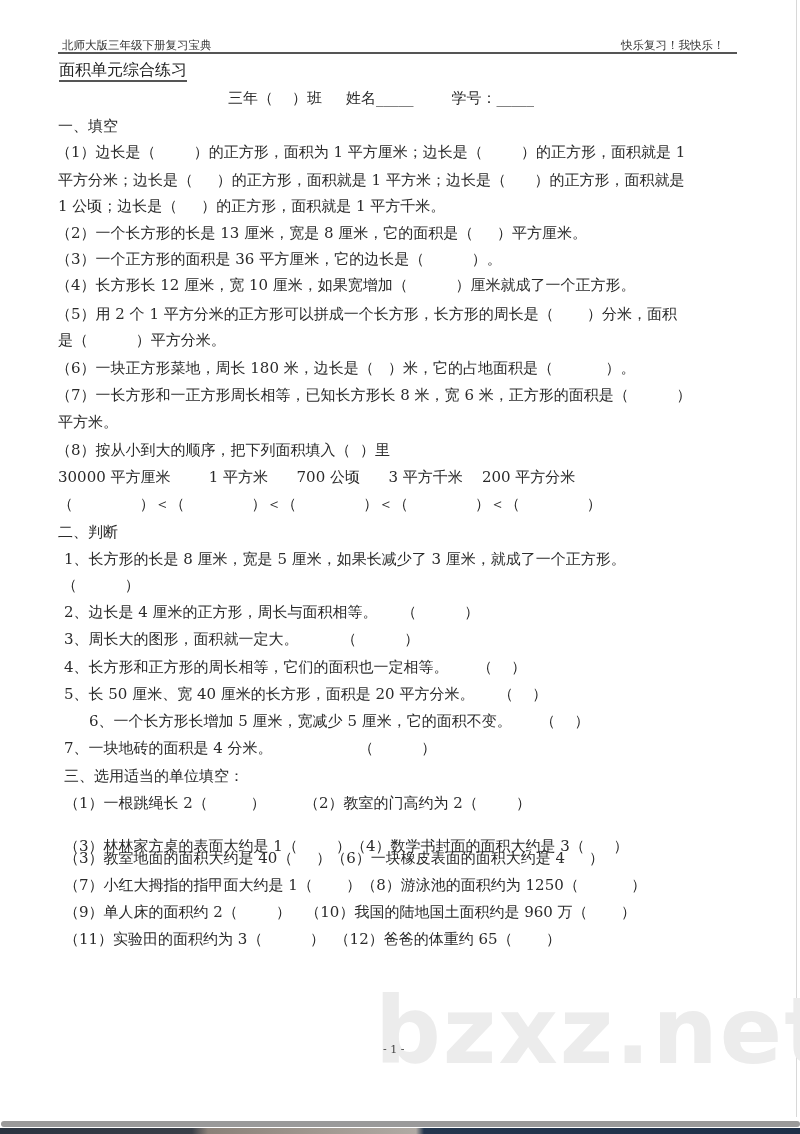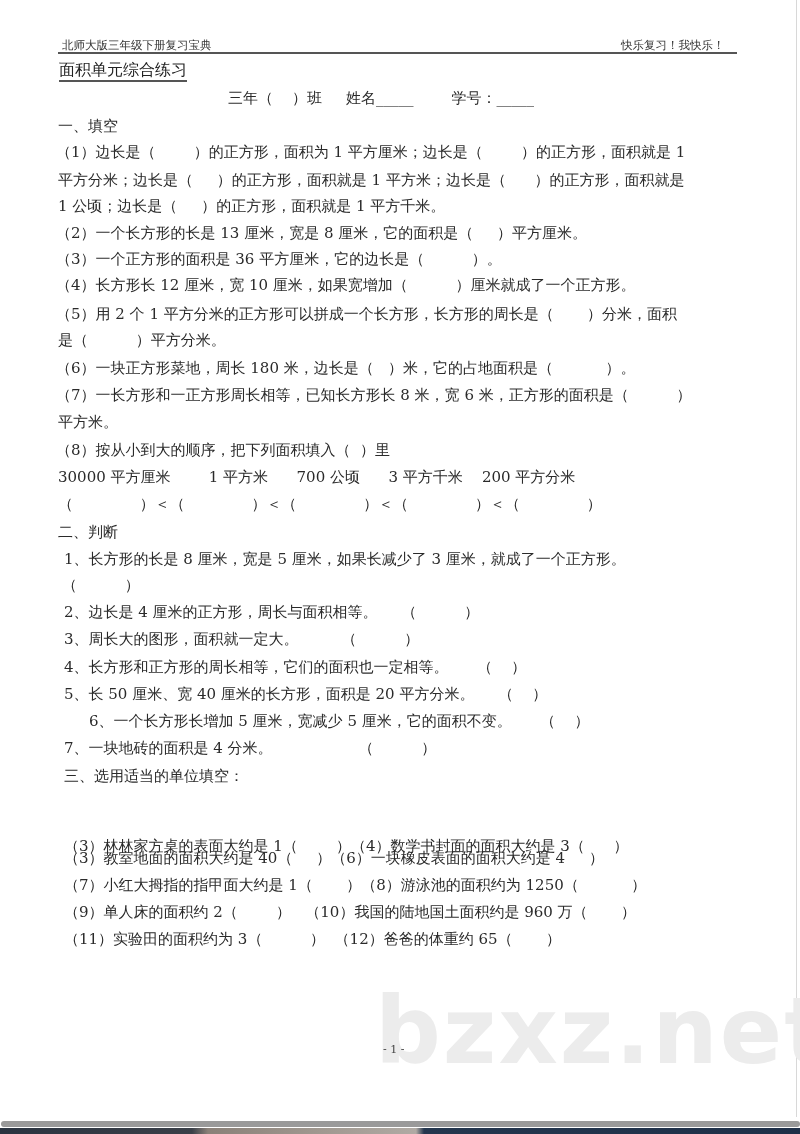--- a/index.html
+++ b/index.html
@@ -61,20 +61,21 @@
   <div class="line" style="left:64px; top:549px;">1、长方形的长是 8 厘米，宽是 5 厘米，如果长减少了 3 厘米，就成了一个正方形。</div>
   <div class="line" style="left:62px; top:575px;">（          ）</div>
   <div class="line" style="left:64px; top:602px;">2、边长是 4 厘米的正方形，周长与面积相等。     （          ）</div>
   <div class="line" style="left:64px; top:629px;">3、周长大的图形，面积就一定大。         （          ）</div>
   <div class="line" style="left:64px; top:657px;">4、长方形和正方形的周长相等，它们的面积也一定相等。      （    ）</div>
   <div class="line" style="left:64px; top:684px;">5、长 50 厘米、宽 40 厘米的长方形，面积是 20 平方分米。     （    ）</div>
   <div class="line" style="left:64px; top:711px;margin-left:25px;">6、一个长方形长增加 5 厘米，宽减少 5 厘米，它的面积不变。      （    ）</div>
   <div class="line" style="left:64px; top:738px;">7、一块地砖的面积是 4 分米。                  （          ）</div>
 
   <div class="line" style="left:64px; top:766px;">三、选用适当的单位填空：</div>
+  <div class="line" style="left:64px; top:793px;">（1）一根跳绳长 2（         ）        （2）教室的门高约为 2（        ）</div>
   <div class="line" style="left:64px; top:821px;margin-top:15px;">（3）林林家方桌的表面大约是 1（        ）（4）数学书封面的面积大约是 3（      ）</div>
   <div class="line" style="left:64px; top:848px;">（3）教室地面的面积大约是 40（     ）（6）一块橡皮表面的面积大约是 4     ）</div>
   <div class="line" style="left:64px; top:875px;">（7）小红大拇指的指甲面大约是 1（       ）（8）游泳池的面积约为 1250（           ）</div>
   <div class="line" style="left:64px; top:902px;">（9）单人床的面积约 2（        ）   （10）我国的陆地国土面积约是 960 万（       ）</div>
   <div class="line" style="left:64px; top:929px;">（11）实验田的面积约为 3（          ）  （12）爸爸的体重约 65（       ）</div>
 
   <div class="watermark">bzxz.net</div>
   <div class="pagenum">- 1 -</div>
 </div>
 

